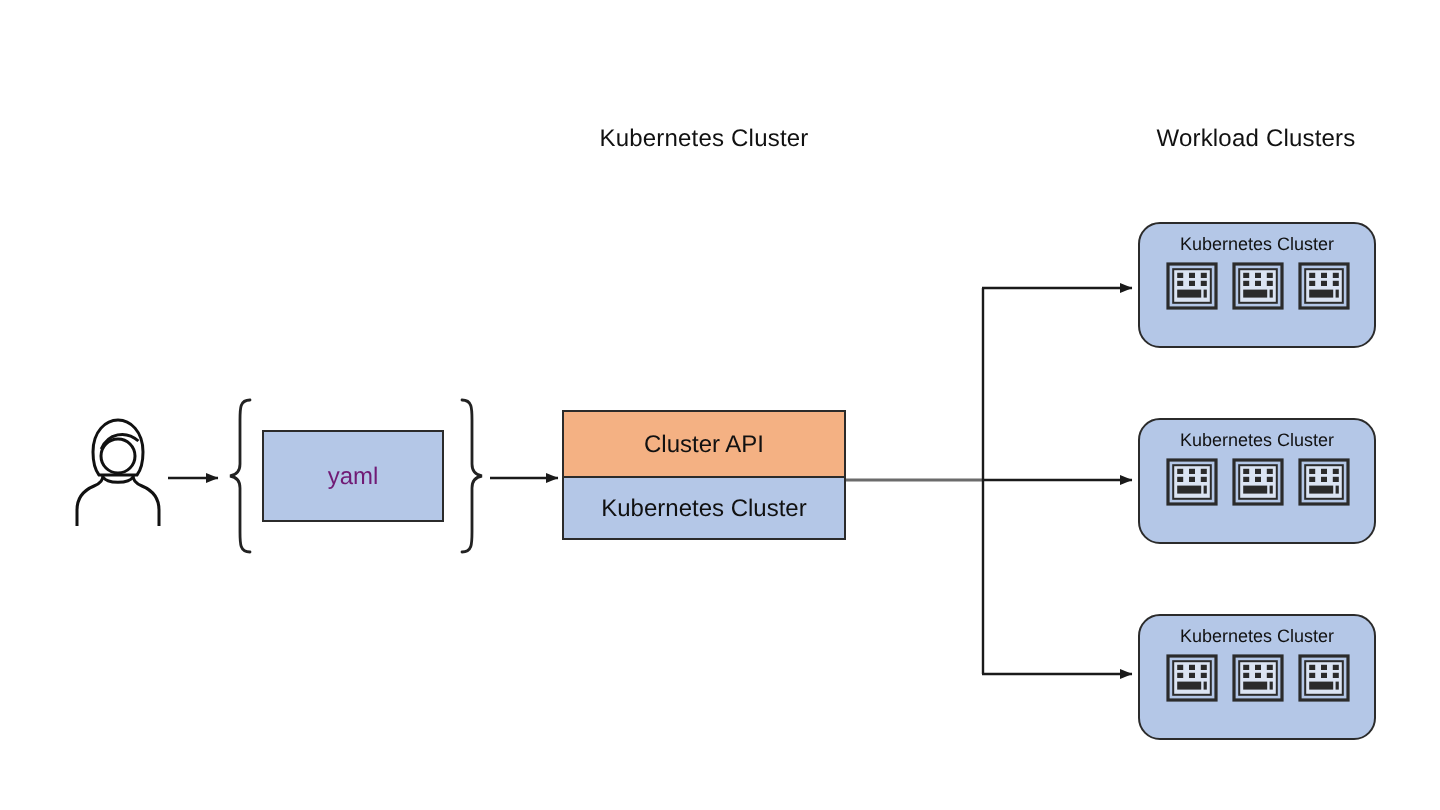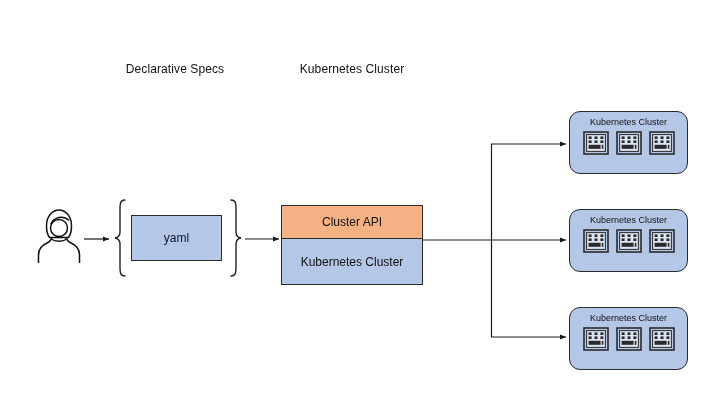--- a/index.html
+++ b/index.html
@@ -45,37 +45,37 @@
     top: 215px;
     width: 91px;
     height: 46px;
     background: #b4c7e7;
     border: 1px solid #2b2b2b;
     box-sizing: border-box;
     display: flex;
     align-items: center;
     justify-content: center;
     font-size: 12px;
-    color: #0f172a;
+    color: #701a75;
   }
   .brace {
     position: absolute;
     width: 16px;
     height: 80px;
   }
   #brace-left  { left: 112px; top: 198px; }
   #brace-right { left: 228px; top: 198px; }
 
   
   #mgmt-box {
     position: absolute;
     left: 281px;
     top: 205px;
     width: 142px;
-    height: 80px;
+    height: 65px;
     border: 1px solid #2b2b2b;
     box-sizing: border-box;
     display: flex;
     flex-direction: column;
   }
   #mgmt-api {
     height: 33px;
     background: #f4b183;
     border-bottom: 1px solid #2b2b2b;
     display: flex;
@@ -137,22 +137,22 @@
     width: 720px;
     height: 405px;
     pointer-events: none;
   }
 </style>
 </head>
 <body>
 
 <div id="canvas">
 
-  <div class="col-title" id="title-declarative">Declarative Specs</div>
   <div class="col-title" id="title-management">Kubernetes Cluster</div>
+  <div class="col-title" id="title-workload">Workload Clusters</div>
 
   <div id="actor">
     <svg width="46" height="56" viewBox="0 0 46 56" fill="none">
 
       <path d="M10.5 19 C10.5 8.5 17 3 23 3 C29 3 35.5 8.5 35.5 19
                C35.5 25 34 28.5 32.5 30.5 L13.5 30.5 C12 28.5 10.5 25 10.5 19 Z" stroke="#111111" stroke-width="1.5" fill="#ffffff"></path>
 
       <circle cx="23" cy="21" r="8.5" stroke="#111111" stroke-width="1.5" fill="#ffffff"></circle>
 
       <path d="M14.6 17.5 C18 9.5 27 8 33.2 13.5" stroke="#111111" stroke-width="1.5" fill="none"></path>

